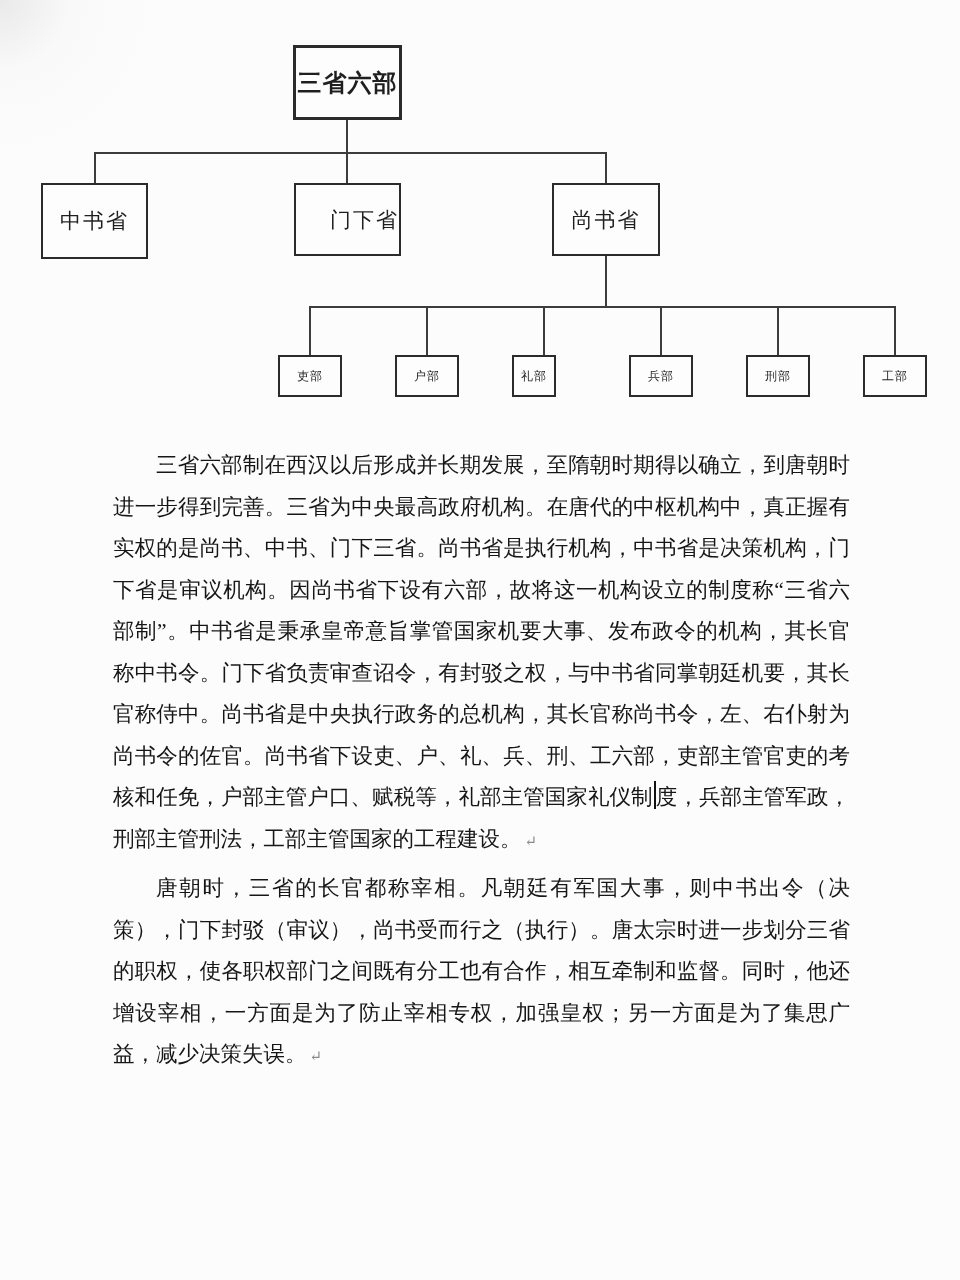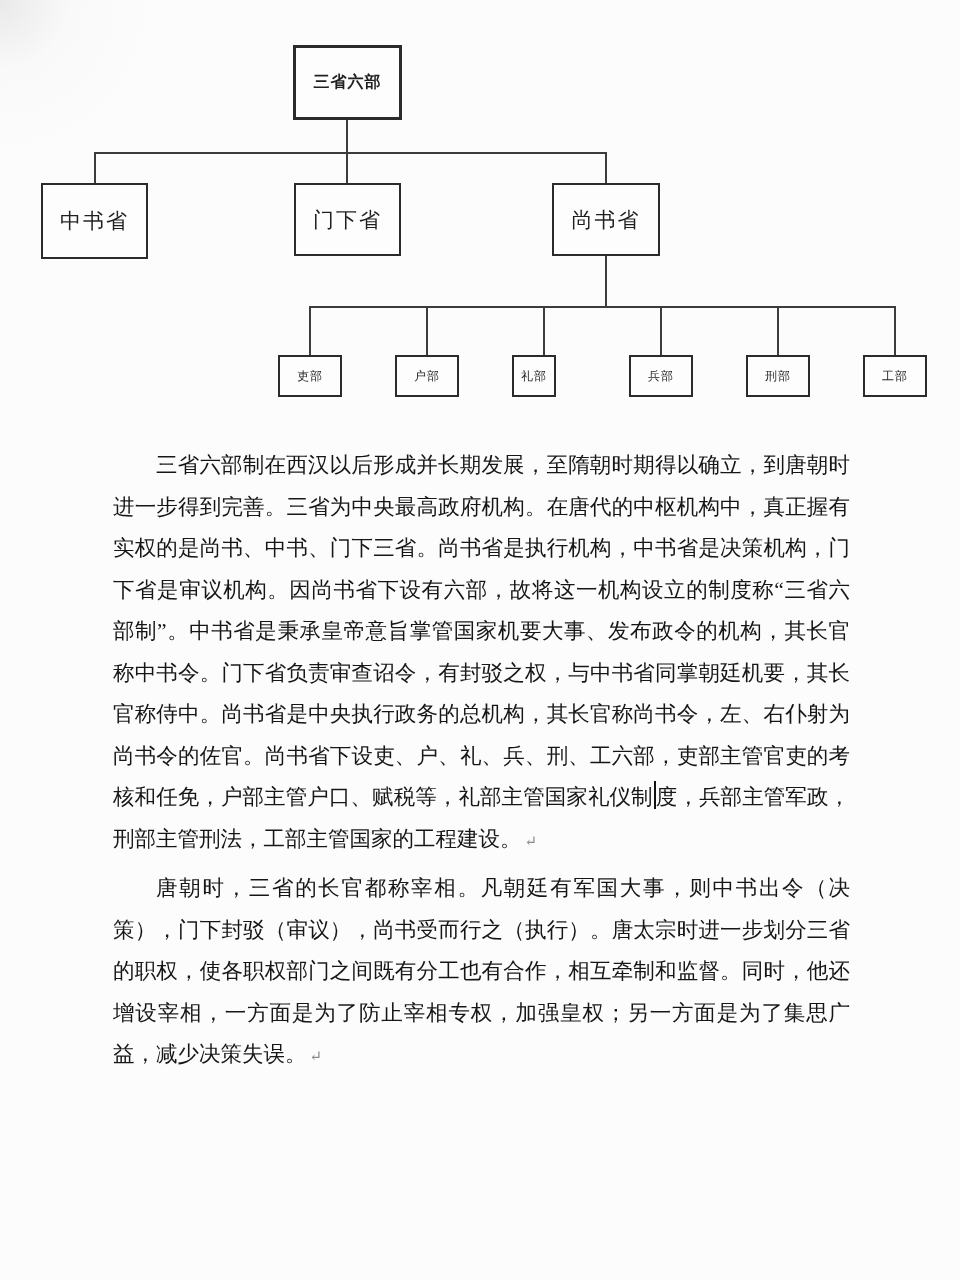--- a/index.html
+++ b/index.html
@@ -26,21 +26,21 @@
     background: #fdfdfd;
     display: flex;
     align-items: center;
     justify-content: center;
     box-sizing: border-box;
     letter-spacing: 2px;
   }
   .node.root {
     border-width: 3px;
     font-weight: bold;
-    font-size: 16px;
+    font-size: 24px;
     letter-spacing: 1px;
   }
   .node.lvl2 { font-size: 21px; }
   .node.lvl3 { font-size: 12px; letter-spacing: 1px; }
 
   .line {
     position: absolute;
     background: #3c3c3c;
   }
   .line.v { width: 2px; }
@@ -97,21 +97,21 @@
     <div class="line v" style="left:777px; top:306px; height:50px;"></div>
     <div class="line v" style="left:894px; top:306px; height:50px;"></div>
 
     <div class="node root" style="left:293px; top:45px; width:109px; height:75px;">
       <span>三省六部</span>
     </div>
 
     <div class="node lvl2" style="left:41px; top:183px; width:107px; height:76px;">
       <span>中书省</span>
     </div>
-    <div class="node lvl2" style="left:294px; top:183px; width:107px; height:73px;">
+    <div class="node lvl2" style="left:294px; top:183px; width:107px; height:73px;justify-content:flex-end;">
       <span>门下省</span>
     </div>
     <div class="node lvl2" style="left:552px; top:183px; width:108px; height:73px;">
       <span>尚书省</span>
     </div>
 
     <div class="node lvl3" style="left:278px; top:355px; width:64px; height:42px;">
       <span>吏部</span>
     </div>
     <div class="node lvl3" style="left:395px; top:355px; width:64px; height:42px;">

